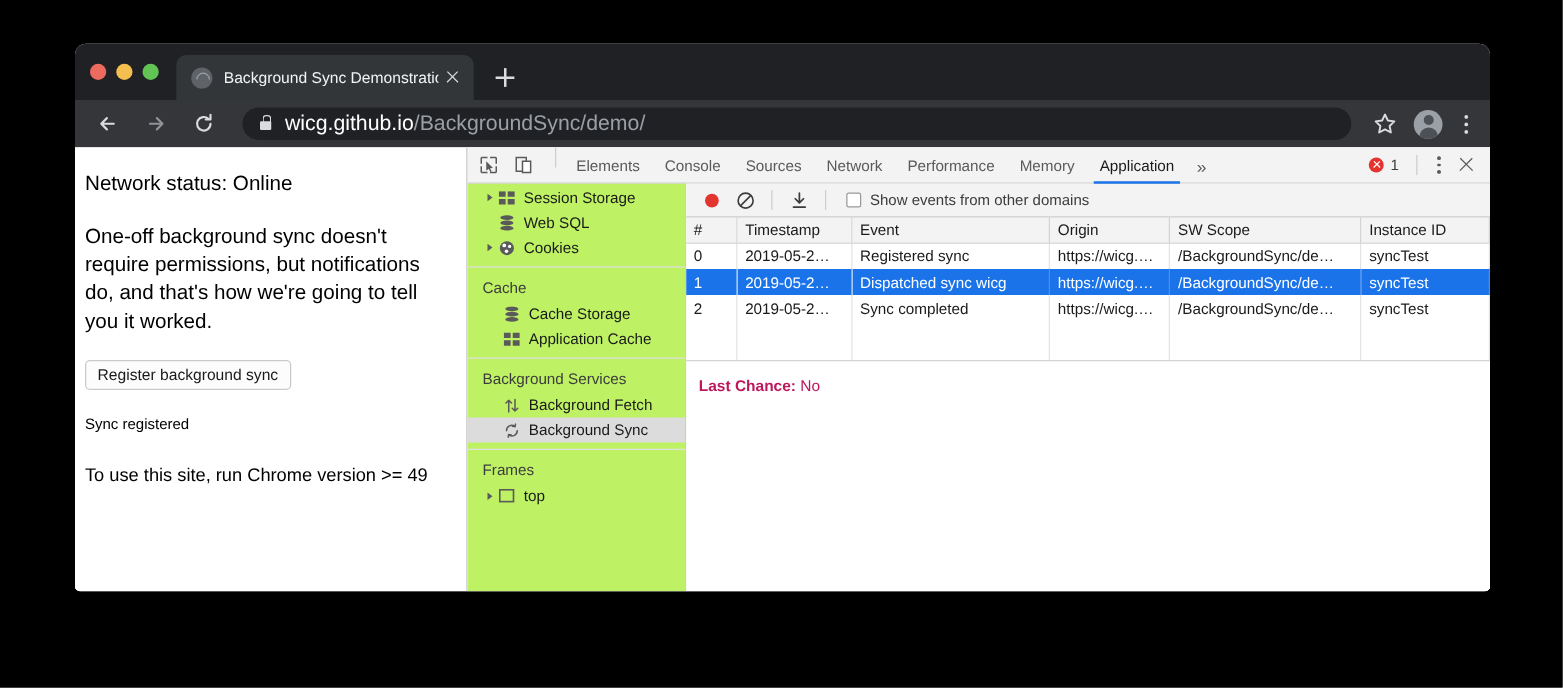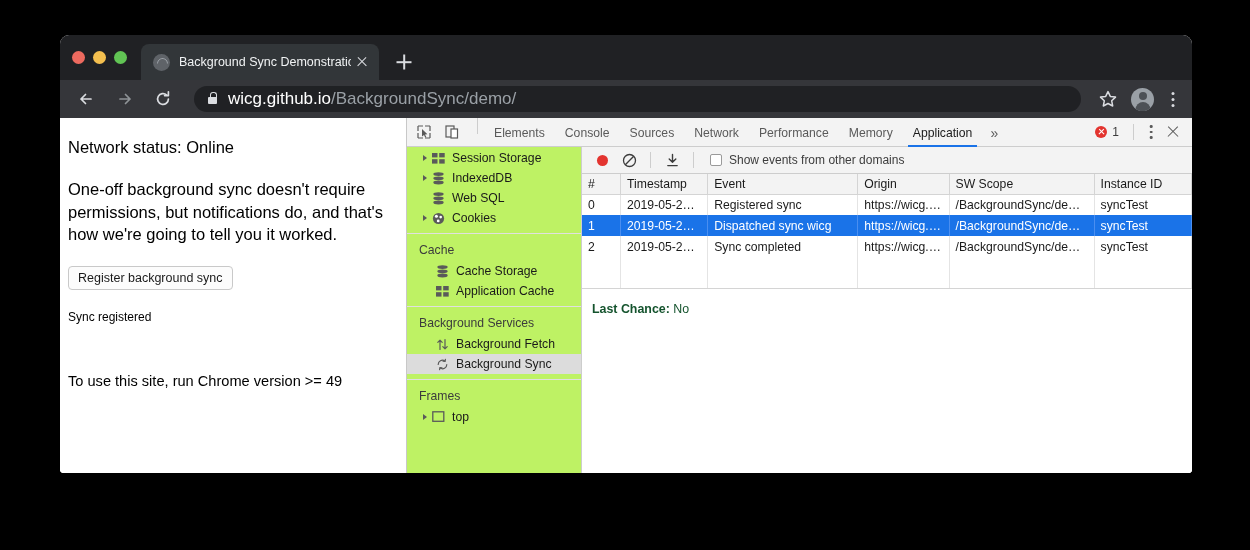--- a/index.html
+++ b/index.html
@@ -175,21 +175,21 @@
 
   
   .viewport {
     display: flex;
     height: 355px;
     background: #ffffff;
   }
 
   
   .page {
-    width: 347px;
+    width: 314px;
     flex: 0 0 auto;
     background: #fff;
     padding: 18px 20px 4px 8px;
     border-right: 1px solid #c8c8c8;
     position: relative;
   }
   .page-text {
     color: #000;
     font-size: 16.5px;
     line-height: 1.36;
@@ -362,21 +362,21 @@
     overflow: hidden;
     text-overflow: ellipsis;
   }
   table.events tr.selected td { background:#1a73e8; color:#fff; border-right-color:#4a8ef0; }
   table.events tr.filler td { height: 31px; border-right: 1px solid #e4e4e4; }
   .grid-bottom { height:1px; background:#d4d4d4; }
 
   .last-chance {
     padding: 13px 0 0 10px;
     font-size: 12.4px;
-    color: #14532d;
+    color: #be185d;
   }
   .last-chance b { font-weight: bold; }
   .last-chance span { font-weight: normal; }
 
   .col-num    { width: 38px; }
   .col-ts     { width: 86px; }
   .col-event  { width: 148px; }
   .col-origin { width: 90px; }
   .col-scope  { width: 143px; }
   .col-iid    { width: 96px; }
@@ -499,33 +499,20 @@
               <svg width="13" height="11" viewBox="0 0 13 11">
                   <rect x="0" y="0" width="5.5" height="4.4" fill="#5a5a5a"></rect>
                   <rect x="7.2" y="0" width="5.5" height="4.4" fill="#5a5a5a"></rect>
                   <rect x="0" y="6.2" width="5.5" height="4.4" fill="#5a5a5a"></rect>
                   <rect x="7.2" y="6.2" width="5.5" height="4.4" fill="#5a5a5a"></rect>
                 </svg>
             </span>
             <span>Session Storage</span>
           </div>
 
-          <div class="tree-item">
-            <span class="tw">
-                <span class="tw-arrow"></span>
-              </span>
-            <span class="tree-icon">
-              <svg width="13" height="13" viewBox="0 0 13 13">
-                  <ellipse cx="6.5" cy="2.1" rx="5.2" ry="1.9" fill="#5a5a5a"></ellipse>
-                  <ellipse cx="6.5" cy="6.3" rx="5.2" ry="1.9" fill="#5a5a5a"></ellipse>
-                  <ellipse cx="6.5" cy="10.5" rx="5.2" ry="1.9" fill="#5a5a5a"></ellipse>
-                </svg>
-            </span>
-            <span>IndexedDB</span>
-          </div>
 
           <div class="tree-item">
             <span class="tw"></span>
             <span class="tree-icon">
               <svg width="13" height="13" viewBox="0 0 13 13">
                   <ellipse cx="6.5" cy="2.1" rx="5.2" ry="1.9" fill="#5a5a5a"></ellipse>
                   <ellipse cx="6.5" cy="6.3" rx="5.2" ry="1.9" fill="#5a5a5a"></ellipse>
                   <ellipse cx="6.5" cy="10.5" rx="5.2" ry="1.9" fill="#5a5a5a"></ellipse>
                 </svg>
             </span>

